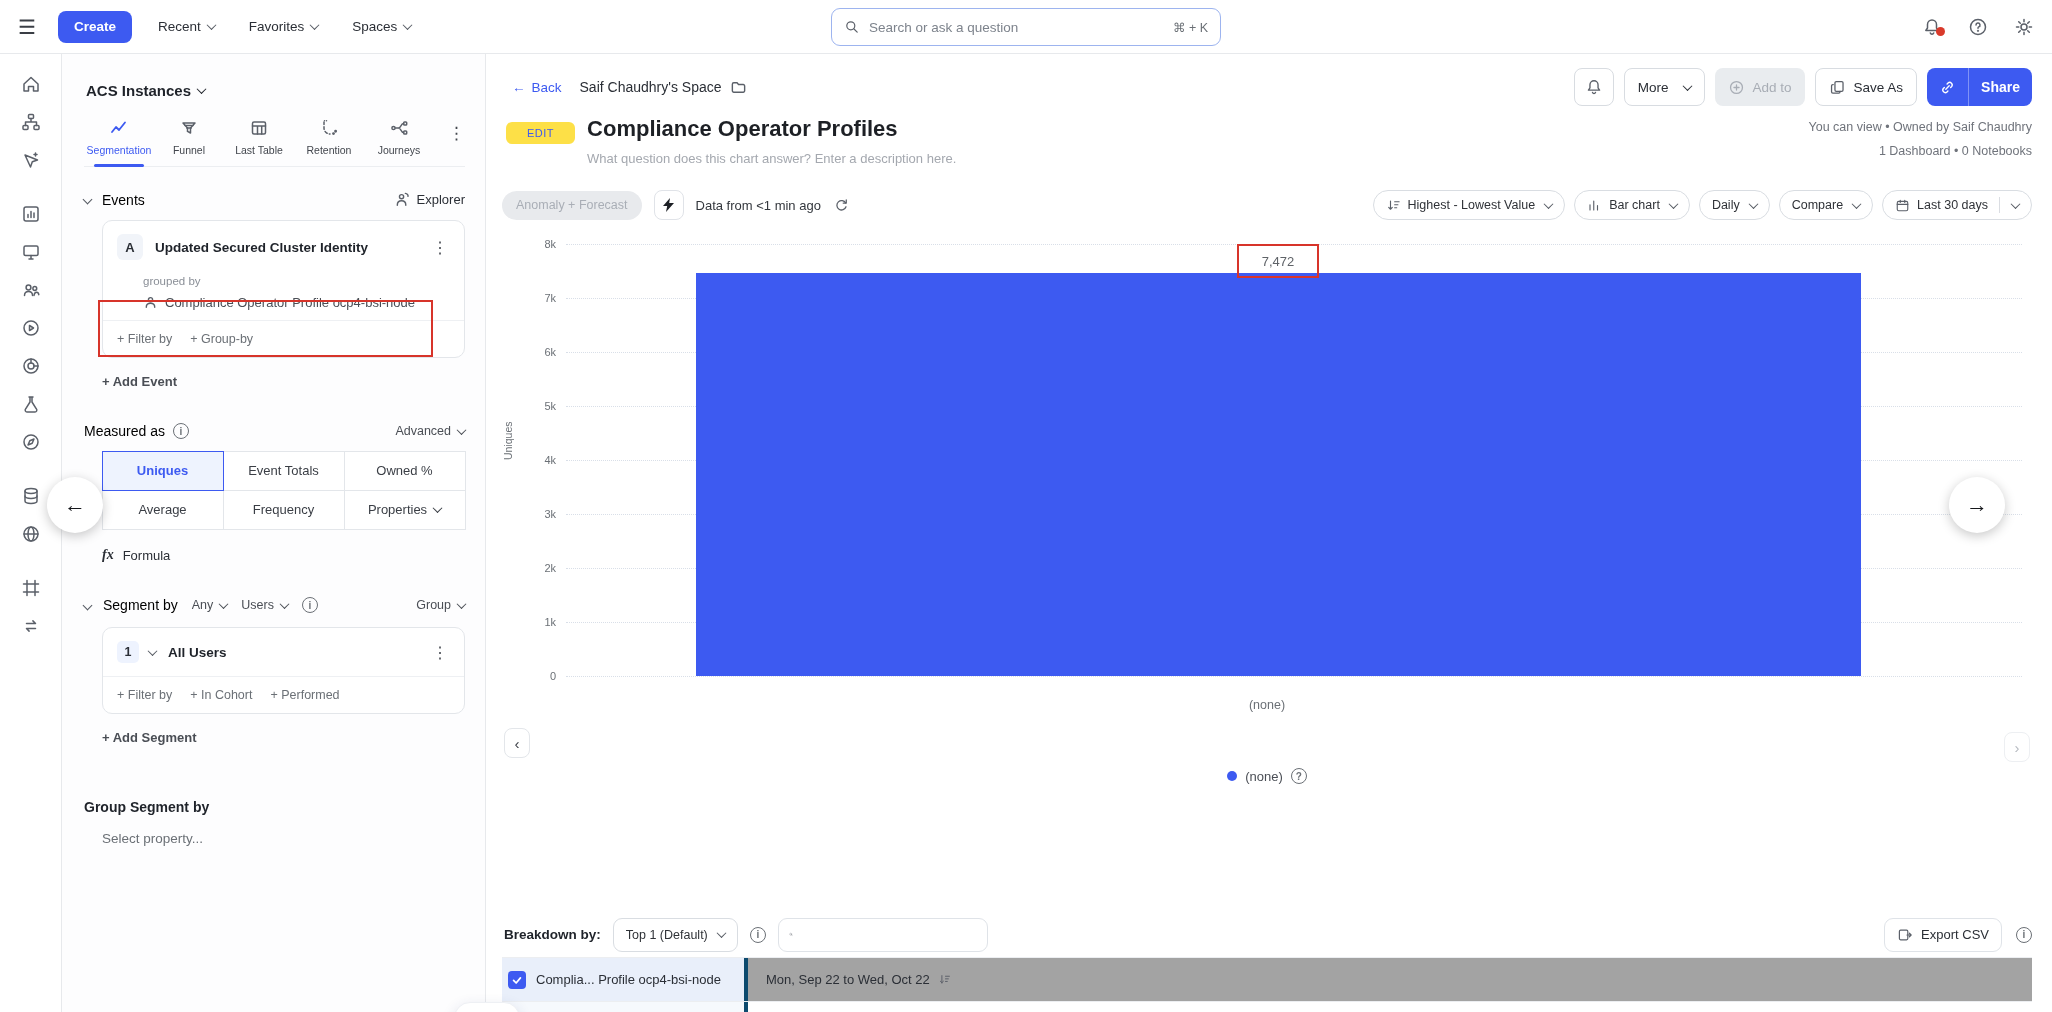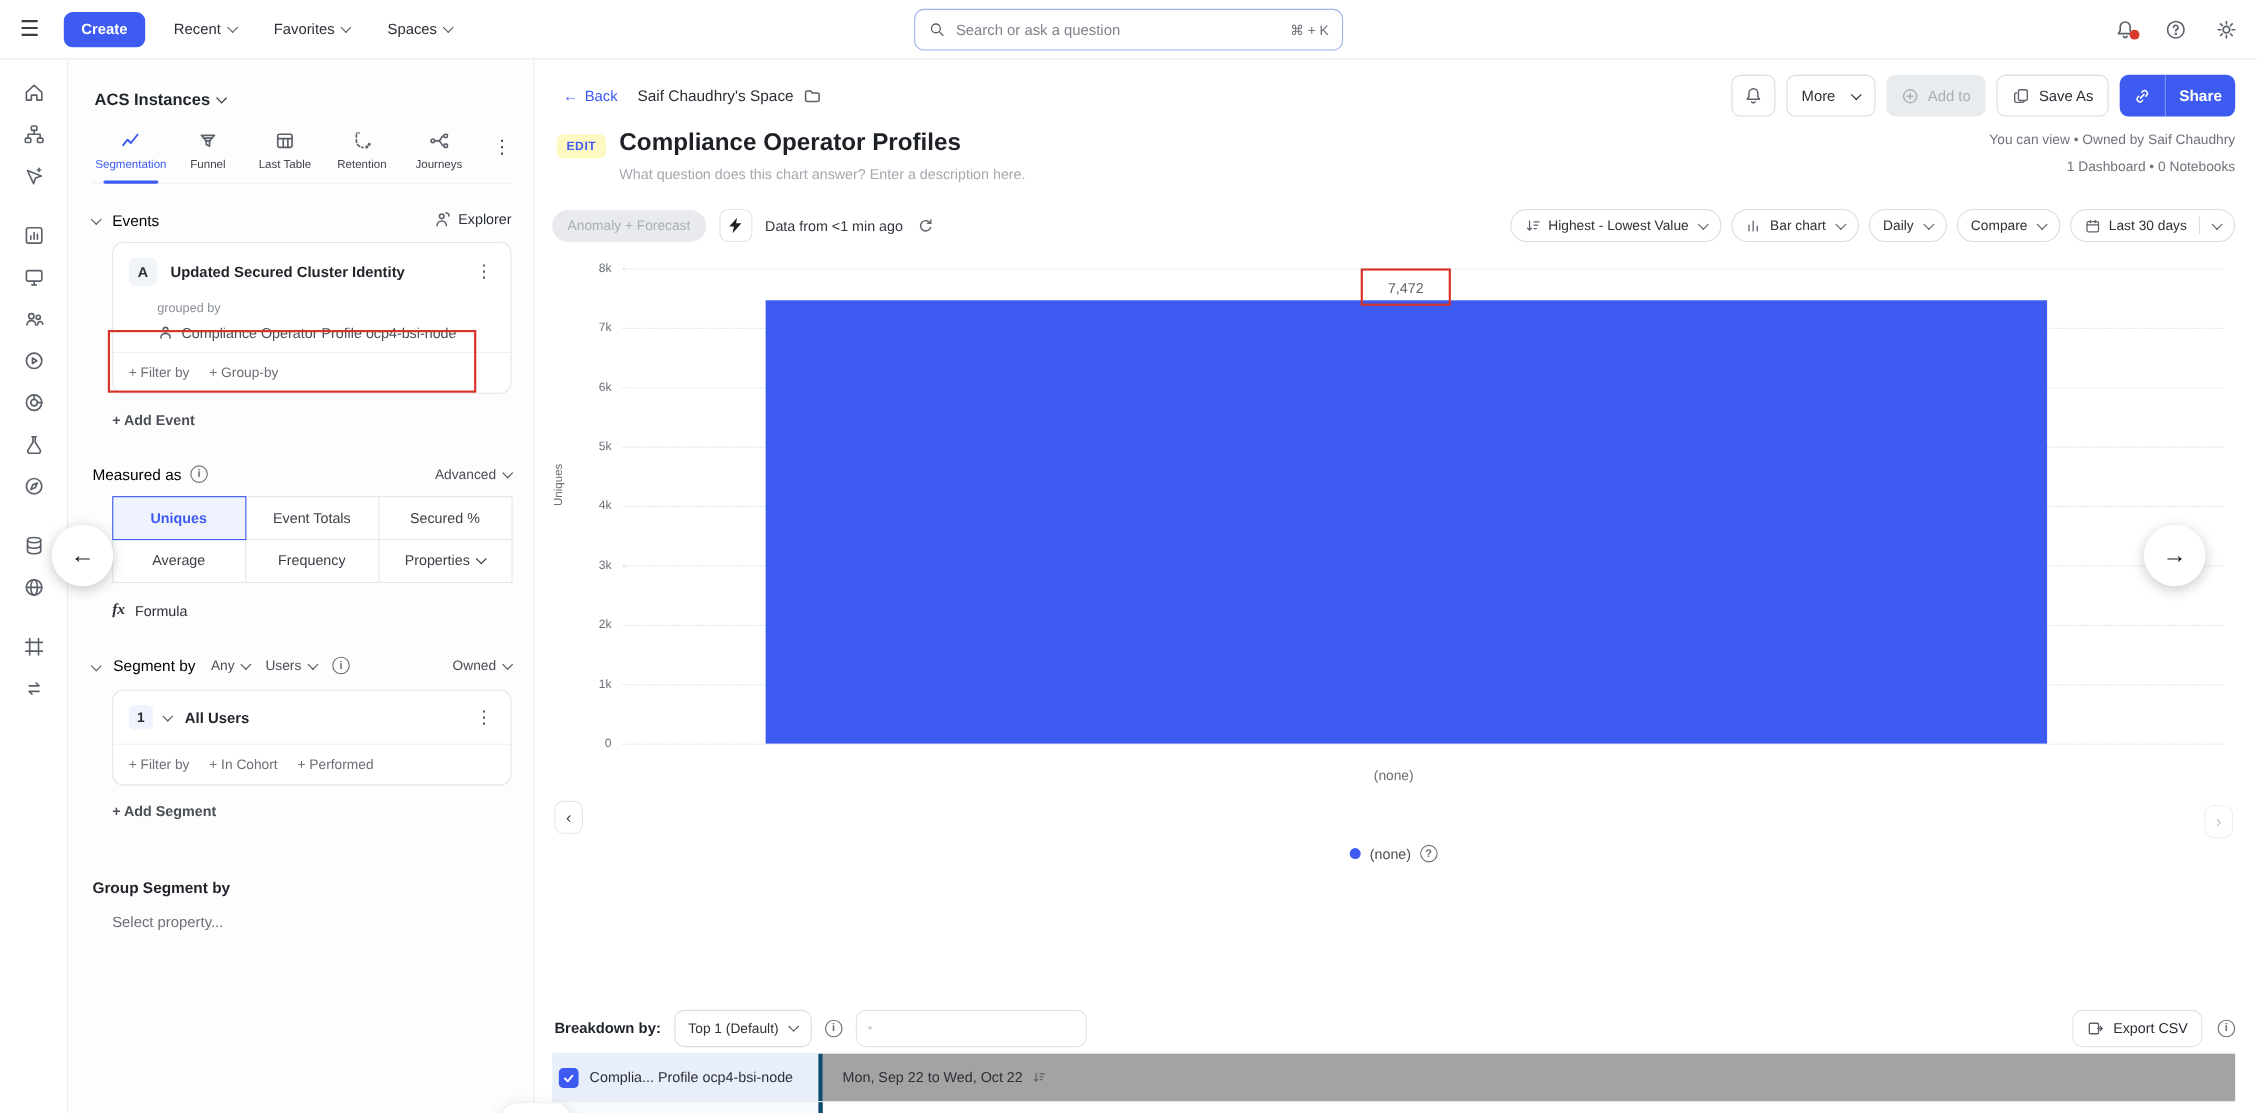--- a/index.html
+++ b/index.html
@@ -77,21 +77,21 @@
   .doc-actions { margin-left:auto; display:flex; align-items:center; gap:10px; }
   .sq-btn { height:38px; border:1px solid #d8dce1; border-radius:8px; background:#fff; display:flex; align-items:center; justify-content:center; gap:8px; padding:0 13px; font-size:13.5px; color:#2b2f36; cursor:pointer; }
   .sq-btn.icon-only { width:40px; padding:0; }
   .btn-disabled { background:#e9ecef; border:none; color:#a8adb5; cursor:default; }
   .btn-disabled svg.i { stroke:#a8adb5; }
   .share-btn { height:38px; background:#3d5af1; border-radius:8px; display:flex; align-items:stretch; color:#fff; cursor:pointer; overflow:hidden; }
   .share-seg { display:flex; align-items:center; justify-content:center; padding:0 12px; }
   .share-seg.first { border-right:1px solid rgba(255,255,255,.35); }
   .share-label { font-weight:bold; font-size:14px; }
   .title-block { margin-top:10px; display:flex; }
-  .edit-badge { background:#fef9c3; color:#3d5af1; font-weight:bold; font-size:11px; letter-spacing:.5px; border-radius:6px; padding:5px 9px; margin:6px 12px 0 4px; height:22px; }
+  .edit-badge { background:#fde047; color:#3d5af1; font-weight:normal; font-size:11px; letter-spacing:.5px; border-radius:6px; padding:5px 21px; margin:6px 12px 0 4px; height:22px; }
   .doc-title { font-size:22px; font-weight:bold; color:#1d2025; }
   .doc-desc { color:#a4a8af; font-size:13px; margin-top:9px; }
   .meta { margin-left:auto; text-align:right; font-size:12.5px; color:#6f737b; line-height:1.9; white-space:nowrap; }
   .controls-row { margin-top:24px; display:flex; align-items:center; }
   .anomaly-pill { background:#e8eaed; color:#a9aeb6; border-radius:15px; height:29px; display:flex; align-items:center; padding:0 14px; font-size:12.5px; margin-right:12px; }
   .bolt-btn { width:30px; height:30px; border:1px solid #e0e3e8; border-radius:8px; display:flex; align-items:center; justify-content:center; cursor:pointer; margin-right:12px; background:#fff; }
   .freshness { font-size:13px; color:#33373d; margin-right:12px; }
   .pills-right { margin-left:auto; display:flex; align-items:center; gap:9px; }
   .pill { height:30px; border:1px solid #d9dde2; border-radius:15px; display:flex; align-items:center; gap:7px; padding:0 12px; font-size:12.5px; color:#2f3237; background:#fff; cursor:pointer; white-space:nowrap; }
   .pill .chev { color:#555a62; margin-left:3px; }
@@ -365,21 +365,21 @@
       <span class="section-title">Measured as</span>
       <span class="info-circle">i</span>
       <span class="advanced">
           <span>Advanced</span>
           <span class="chev"></span>
         </span>
     </div>
     <div class="measure-grid">
       <div class="measure-cell selected">Uniques</div>
       <div class="measure-cell">Event Totals</div>
-      <div class="measure-cell">Secured %</div>
+      <div class="measure-cell">Owned %</div>
       <div class="measure-cell">Average</div>
       <div class="measure-cell">Frequency</div>
       <div class="measure-cell">
           <span>Properties</span>
           <span class="chev"></span>
         </div>
     </div>
     <div class="formula-row">
       <span class="fx">fx</span>
       <span>Formula</span>
@@ -391,21 +391,21 @@
       <span class="seg-mini">
           <span>Any</span>
           <span class="chev"></span>
         </span>
       <span class="seg-mini">
           <span>Users</span>
           <span class="chev"></span>
         </span>
       <span class="info-circle">i</span>
       <span class="seg-mini" style="margin-left:auto;">
-          <span>Owned</span>
+          <span>Group</span>
           <span class="chev"></span>
         </span>
     </div>
     <div class="card">
       <div class="card-head">
         <span class="index-badge">1</span>
         <span class="chev" style="color:#555a62;margin-left:-2px;"></span>
         <span class="card-title">All Users</span>
         <span class="kebab">⋮</span>
       </div>

